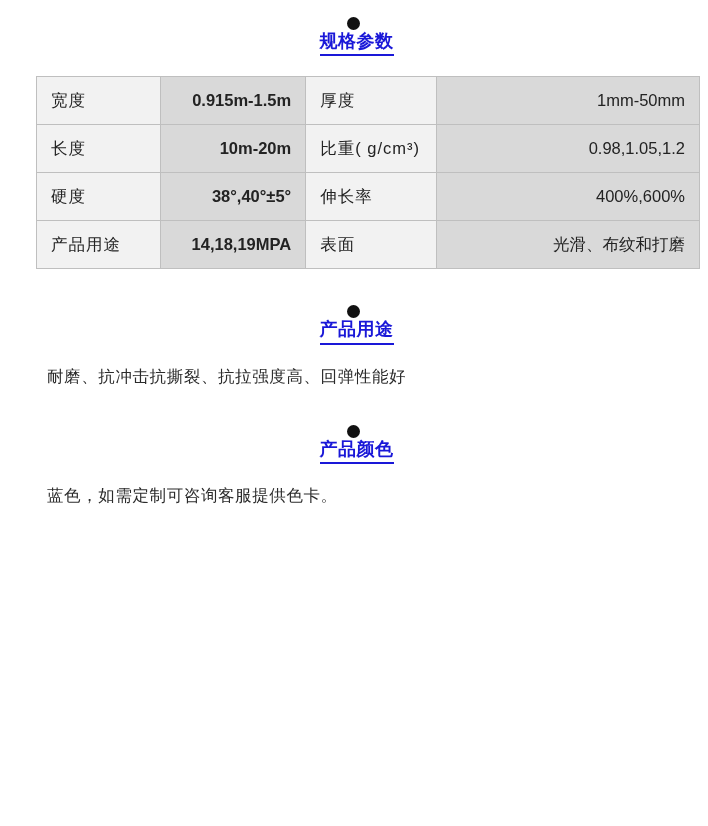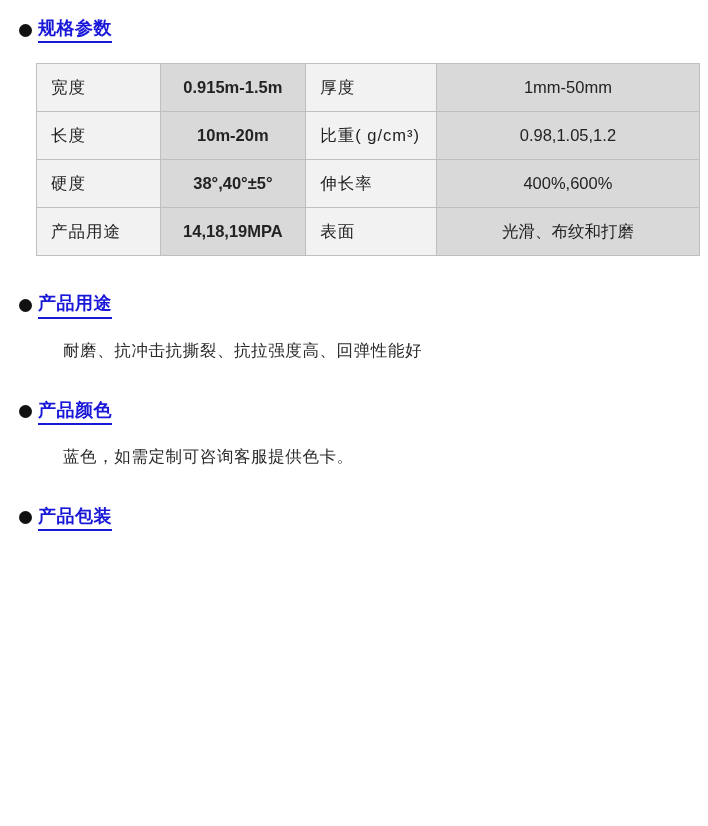--- a/index.html
+++ b/index.html
@@ -21,20 +21,21 @@
     box-sizing: border-box;
     padding: 0 14px;
   }
   .section-heading {
     display: flex;
     align-items: center;
     font-size: 18px;
     font-weight: bold;
     color: #1a18d8;
     letter-spacing: 0.5px;
+    flex-direction: column;
   }
   .bullet-dot {
     display: inline-block;
     width: 13px;
     height: 13px;
     border-radius: 50%;
     background: #111111;
     margin-right: 6px;
     flex: 0 0 auto;
   }
@@ -66,35 +67,35 @@
     white-space: nowrap;
     overflow: hidden;
   }
   td.label-cell {
     background: #f2f2f2;
     text-align: left;
     letter-spacing: 1px;
   }
   td.value-cell {
     background: #d9d9d9;
-    text-align: center;
+    text-align: right;
     font-weight: bold;
   }
   td.value-cell.plain {
     font-weight: normal;
   }
   .col-a { width: 123px; }
   .col-b { width: 145px; }
   .col-c { width: 130px; }
   .col-d { width: 262px; }
 
   .block { margin-top: 36px; margin-left: 5px; }
   .block-body {
     margin-top: 19px;
-    margin-left: 44px;
+    margin-left: 28px;
     font-size: 16.5px;
     color: #2b2b2b;
     letter-spacing: 0.6px;
     line-height: 1.5;
   }
 </style>
 </head>
 <body>
 
 <div class="page">
@@ -146,19 +147,15 @@
 
   <div class="block">
     <div class="section-heading">
       <span class="bullet-dot"></span>
       <span class="heading-text">产品颜色</span>
     </div>
     <div class="block-body">蓝色，如需定制可咨询客服提供色卡。</div>
   </div>
 
   <div class="block">
-    <div class="section-heading">
-      <span class="bullet-dot"></span>
-      <span class="heading-text">产品包装</span>
-    </div>
   </div>
 
 </div>
 
 </body></html>

